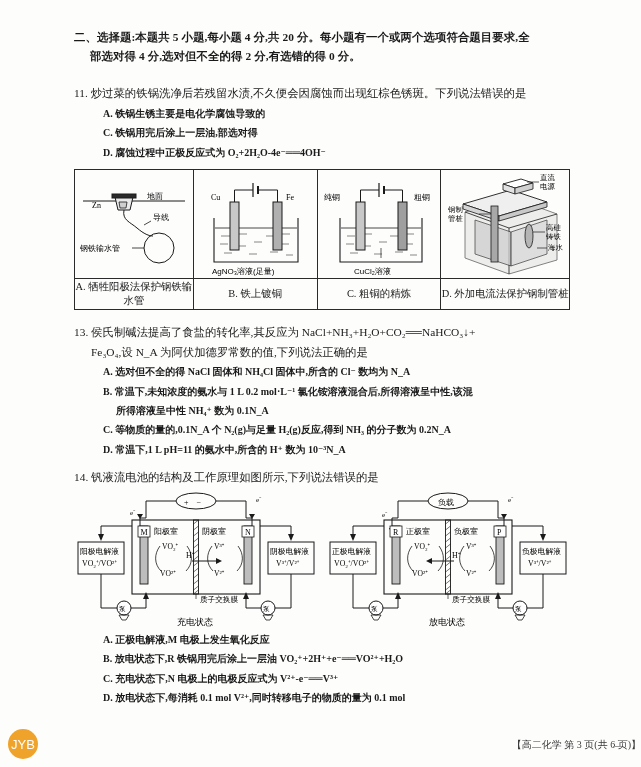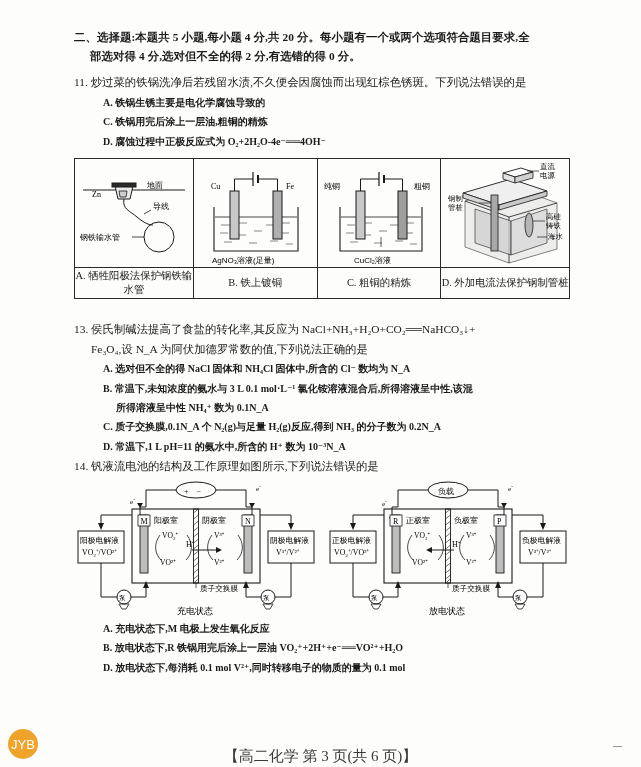--- a/index.html
+++ b/index.html
@@ -59,22 +59,22 @@
     height:30px;text-align:center;font-size:10.4px;line-height:14px;
     padding:2px 2px;
   }
   svg{display:block;}
   
   .battwrap{
     display:flex;justify-content:space-between;
     margin:4px 0 2px 0;width:100%;
   }
   .footer{
-    position:absolute;left:0;bottom:1px;width:641px;
-    text-align:center;font-size:15px;color:#3a3a3a;
+    position:absolute;left:0;bottom:15px;width:641px;
+    text-align:right;font-size:10px;color:#3a3a3a;
   }
   .footdash{
     position:absolute;right:19px;bottom:20px;
     width:9px;height:1px;background:#9a9a9a;
   }
   .logo{
     position:absolute;left:6px;bottom:6px;
     width:34px;height:34px;
   }
 </style>
@@ -82,32 +82,32 @@
 <body>
 
 <div class="page">
   <div class="content">
 
     <div class="blk lead">
       <span class="ind">二、选择题:本题共 5 小题,每小题 4 分,共 20 分。每小题有一个或两个选项符合题目要求,全</span>
       <span class="ind2">部选对得 4 分,选对但不全的得 2 分,有选错的得 0 分。</span>
     </div>
 
-    <div class="blk qline" style="margin-top:8px;">
+    <div class="blk qline" style="margin-top:19px;">
       <span class="q-num">
         <span>11.</span>
         <span>炒过菜的铁锅洗净后若残留水渍,不久便会因腐蚀而出现红棕色锈斑。下列说法错误的是</span>
       </span>
       <span class="opt">
         <span>A.</span>
         <span>铁锅生锈主要是电化学腐蚀导致的</span>
       </span>
       <span class="opt">
         <span>C.</span>
-        <span>铁锅用完后涂上一层油,粗铜的精炼</span>
+        <span>铁锅用完后涂上一层油,部选对得</span>
       </span>
       <span class="opt">
         <span>D.</span>
         <span>腐蚀过程中正极反应式为 O₂+2H₂O-4e⁻══4OH⁻</span>
       </span>
     </div>
 
 
     <table class="figtable">
       <tbody>
@@ -252,46 +252,46 @@
       </tr>
       <tr>
         <td class="capcell">A. 牺牲阳极法保护钢铁输水管</td>
         <td class="capcell">B. 铁上镀铜</td>
         <td class="capcell">C. 粗铜的精炼</td>
         <td class="capcell">D. 外加电流法保护钢制管桩</td>
       </tr>
     </tbody>
       </table>
 
-    <div class="blk qline" style="margin-top:21px;">
+    <div class="blk qline" style="margin-top:13px;">
       <span class="q-num">
         <span>13.</span>
         <span>侯氏制碱法提高了食盐的转化率,其反应为 NaCl+NH₃+H₂O+CO₂══NaHCO₃↓+</span>
       </span>
       <span class="q-cont">Fe₃O₄,设 N_A 为阿伏加德罗常数的值,下列说法正确的是</span>
       <span class="opt">
         <span>A.</span>
         <span>选对但不全的得 NaCl 固体和 NH₄Cl 固体中,所含的 Cl⁻ 数均为 N_A</span>
       </span>
       <span class="opt">
         <span>B.</span>
-        <span>常温下,未知浓度的氨水与 3 L 0.1 mol·L⁻¹ 氯化铵溶液混合后,所得溶液呈中性,该混</span>
+        <span>常温下,未知浓度的氨水与 1 L 0.2 mol·L⁻¹ 氯化铵溶液混合后,所得溶液呈中性,该混</span>
         <span class="wrap2">所得溶液呈中性 NH₄⁺ 数为 0.1N_A</span>
       </span>
       <span class="opt">
         <span>C.</span>
-        <span>质子交换膜,0.1N_A 个 N₂(g)与足量 H₂(g)反应,得到 NH₃ 的分子数为 0.2N_A</span>
+        <span>等物质的量的,0.1N_A 个 N₂(g)与足量 H₂(g)反应,得到 NH₃ 的分子数为 0.2N_A</span>
       </span>
       <span class="opt">
         <span>D.</span>
         <span>常温下,1 L pH=11 的氨水中,所含的 H⁺ 数为 10⁻³N_A</span>
       </span>
     </div>
 
-    <div class="blk qline" style="margin-top:1px;">
+    <div class="blk qline" style="margin-top:9px;">
       <span class="q-num">
         <span>14.</span>
         <span>钒液流电池的结构及工作原理如图所示,下列说法错误的是</span>
       </span>
     </div>
 
     <div class="battwrap">
 
       <svg width="244" height="136" viewBox="0 0 244 136">
 
@@ -458,25 +458,29 @@
         <circle cx="194" cy="116" r="7" fill="#ffffff" stroke="#1a1a1a" stroke-width="1"></circle>
         <text x="189" y="119" font-size="6.6" font-family="'Liberation Sans',sans-serif">泵</text>
         <path d="M189 123 L199 123 L196 128 L192 128 Z" fill="none" stroke="#1a1a1a" stroke-width=".8"></path>
         <text x="103" y="133" font-size="9" font-family="'Liberation Sans',sans-serif">放电状态</text>
       </svg>
     </div>
 
     <div class="blk qline">
       <span class="opt">
         <span>A.</span>
-        <span>充电状态下,M 电极上发生氧化反应</span>
+        <span>正极电解液,M 电极上发生氧化反应</span>
       </span>
       <span class="opt">
         <span>B.</span>
         <span>放电状态下,R 铁锅用完后涂上一层油 VO₂⁺+2H⁺+e⁻══VO²⁺+H₂O</span>
+      </span>
+      <span class="opt">
+        <span>C.</span>
+        <span>充电状态下,N 电极上的电极反应式为 V²⁺-e⁻══V³⁺</span>
       </span>
       <span class="opt">
         <span>D.</span>
         <span>放电状态下,每消耗 0.1 mol V²⁺,同时转移电子的物质的量为 0.1 mol</span>
       </span>
     </div>
 
   </div>
 
   <svg class="logo" viewBox="0 0 34 34">

